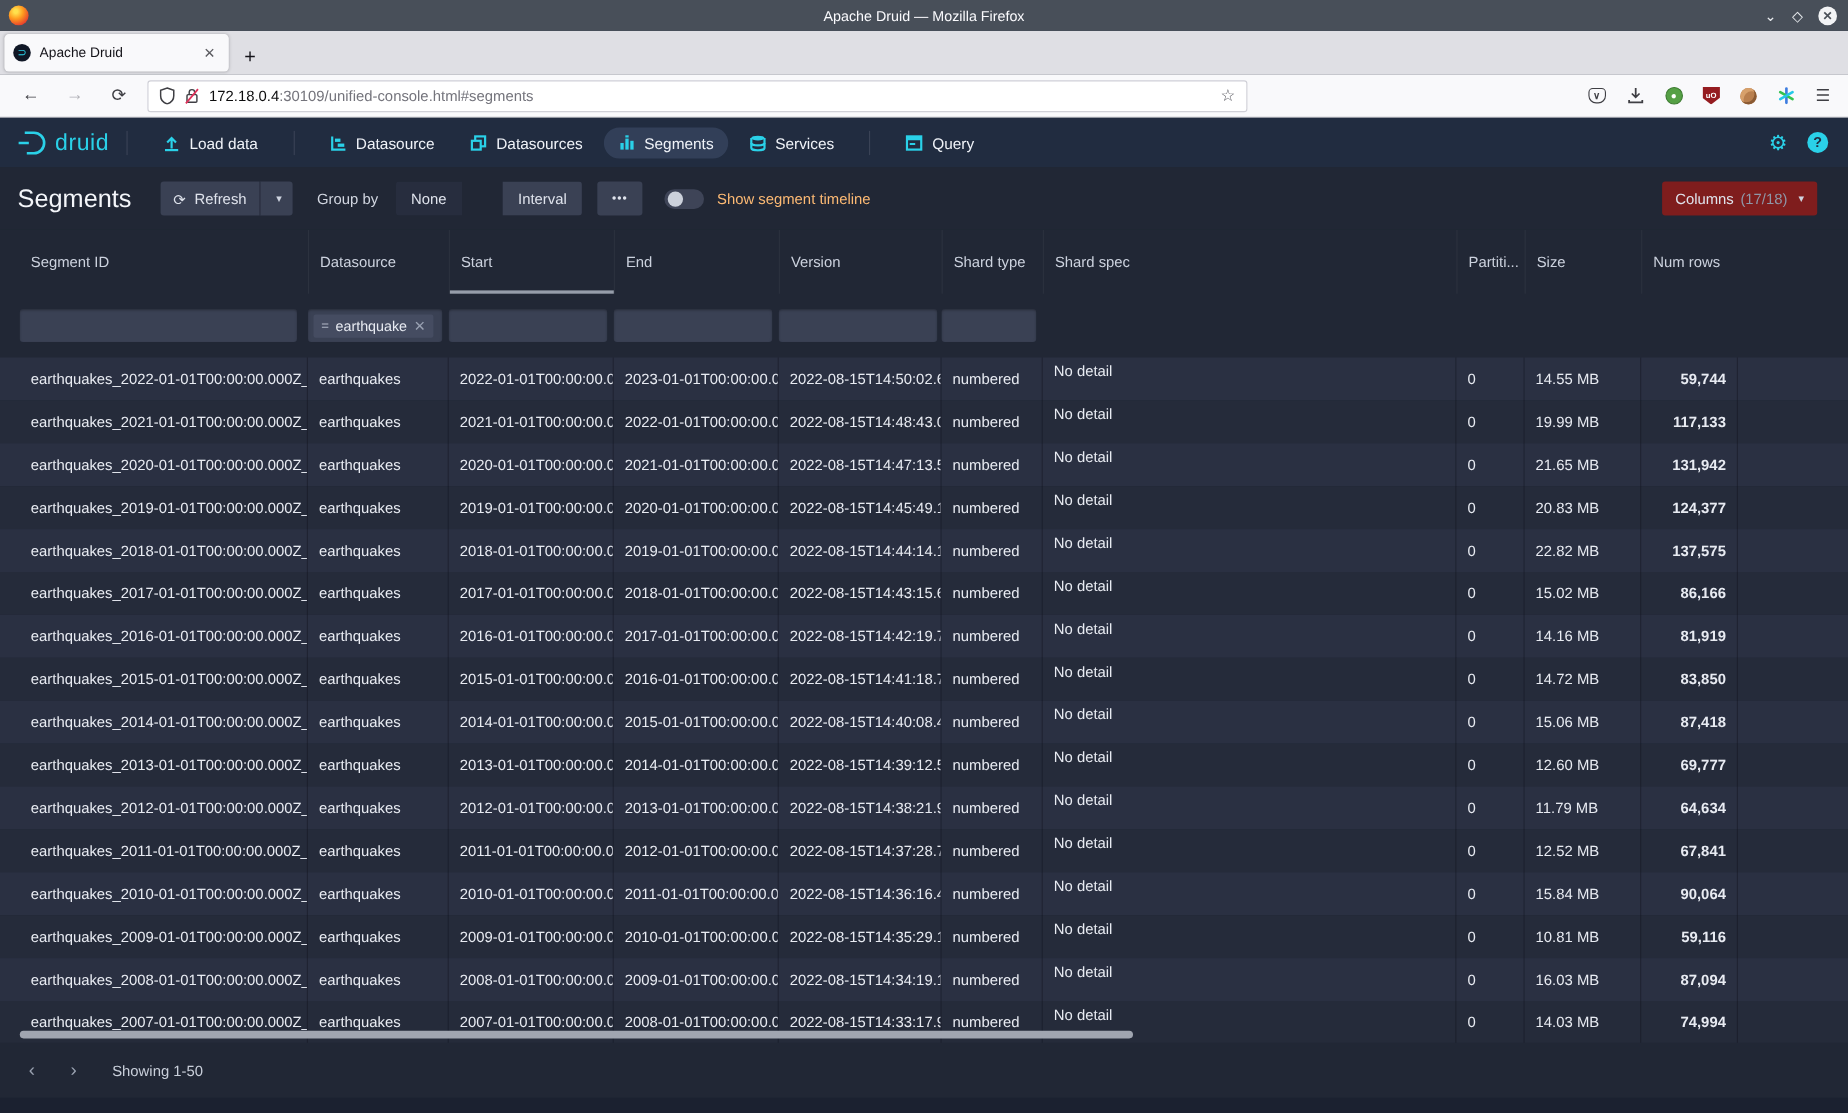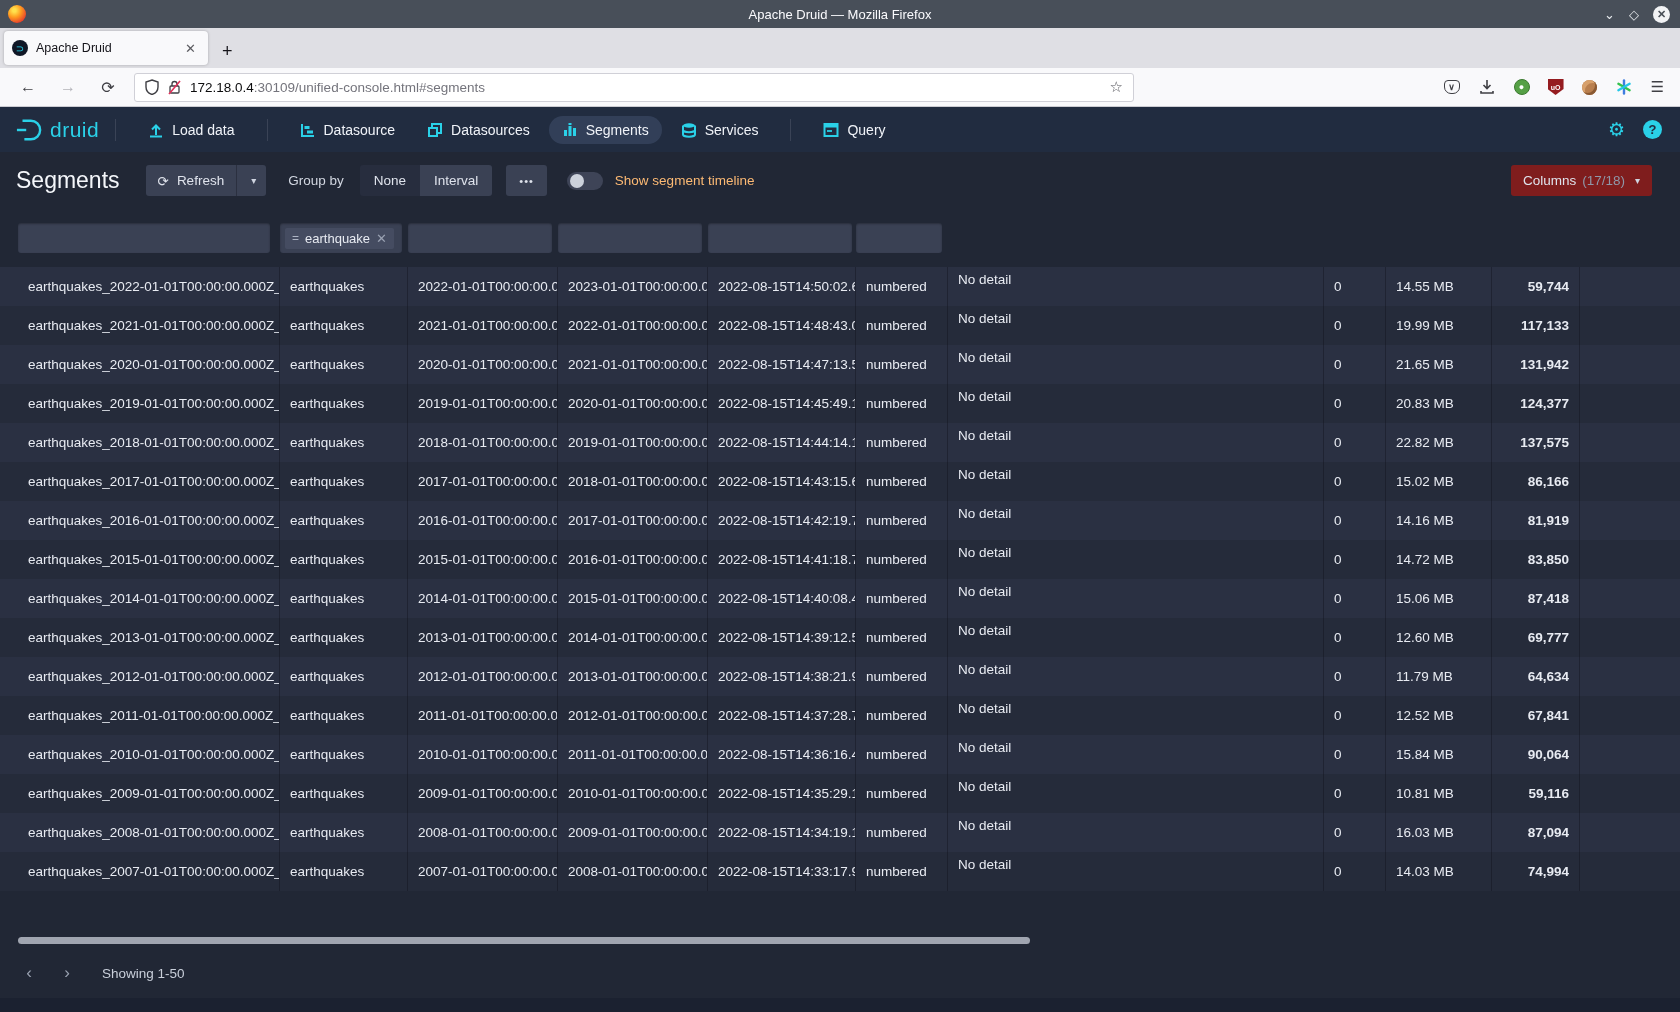--- a/index.html
+++ b/index.html
@@ -66,21 +66,21 @@
   
   .pagehead { height:57px; background:#212735; display:flex; align-items:center; flex:none; }
   .page-title { color:#f4f6fa; font-size:23px; margin-left:16px; }
   .btn { background:#3a4154; color:#dfe3ec; font-size:13.5px; border-radius:3px; height:31px;
          display:flex; align-items:center; padding:0 12px; }
   .refresh-group { display:flex; margin-left:26px; }
   .refresh-main { border-radius:3px 0 0 3px; gap:8px; }
   .refresh-caret { border-radius:0 3px 3px 0; border-left:1px solid #2b3040; padding:0 10px; }
   .label { color:#d2d7e1; font-size:13.5px; }
   .grouplabel { margin-left:22px; }
-  .seg-group { display:flex; margin-left:16px; border-radius:3px; overflow:hidden; }
+  .seg-group { display:flex; margin-left:16px; border-radius:3px; overflow:hidden;gap:37px; }
   .seg-btn { height:31px; display:flex; align-items:center; padding:0 14px; font-size:13.5px; color:#dfe3ec; background:#3a4154; }
   .seg-btn.pressed { background:#272d3e; }
   .more-btn { margin-left:14px; letter-spacing:1px; font-size:11px; padding:0 13px; }
   .toggle { width:36px; height:18px; border-radius:9px; background:#3e4457; margin-left:20px; position:relative; }
   .toggle-knob { width:14px; height:14px; border-radius:50%; background:#ccd1db; position:absolute; top:2px; left:3px; }
   .timeline-label { margin-left:12px; color:#fdba74; }
   .columns-btn { margin-left:auto; margin-right:28px; background:#7f1d1d; gap:6px;justify-content:space-between; }
   .columns-count { color:#8f97a8; }
   .caret { font-size:10px; color:#cfd4e0; margin-left:4px; }
 
@@ -285,20 +285,32 @@
     </div>
     <span class="label timeline-label">Show segment timeline</span>
     <div class="btn columns-btn">
       <span>Columns</span>
       <span class="columns-count">(17/18)</span>
       <span class="caret">▾</span>
     </div>
   </div>
 
   <div class="tablewrap">
+    <div class="thead" id="thead">
+        <div class="th c-id">Segment ID</div>
+        <div class="th c-ds">Datasource</div>
+        <div class="th c-start sorted">Start</div>
+        <div class="th c-end">End</div>
+        <div class="th c-ver">Version</div>
+        <div class="th c-st">Shard type</div>
+        <div class="th c-ss">Shard spec</div>
+        <div class="th c-part">Partiti...</div>
+        <div class="th c-size">Size</div>
+        <div class="th c-rows">Num rows</div>
+      </div>
 
     <div class="filterrow">
       <div class="fcell c-id">
           <div class="fbox f-id"></div>
         </div>
       <div class="fcell c-ds">
           <div class="fbox f-ds">
         <span class="ftag">
           <span class="eq">=</span>
           <span>earthquake</span>

